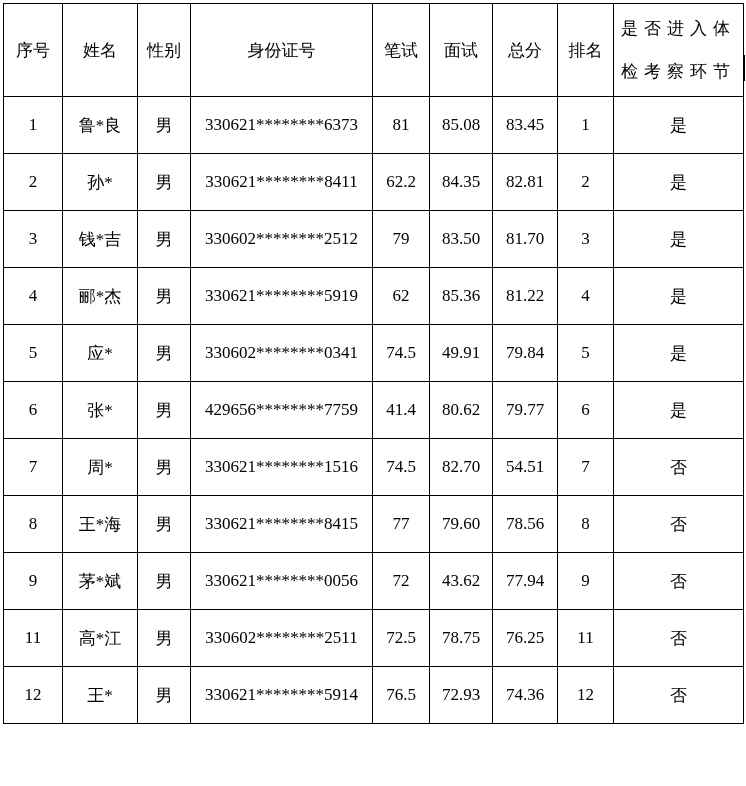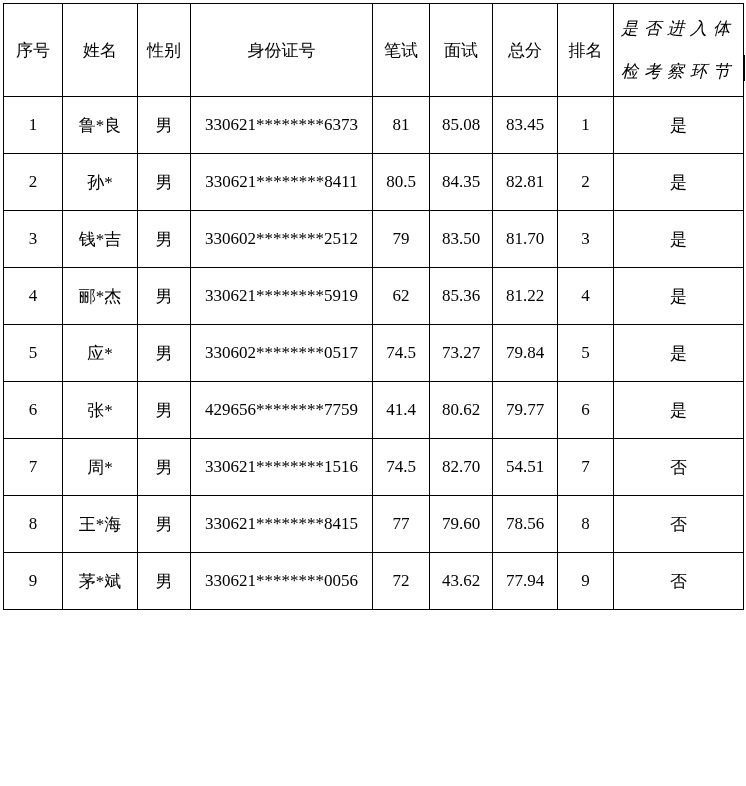--- a/index.html
+++ b/index.html
@@ -39,21 +39,20 @@
     height: 92px;
   }
   table.score-table tbody td {
     height: 56px;
   }
   table.score-table th.wrap-header {
     white-space: normal;
     line-height: 2.55;
     letter-spacing: 6px;
     padding: 0 4px;
-    font-style: italic;
   }
   
   .edge-artifact {
     position: absolute;
     left: 743px;
     top: 55px;
     width: 2px;
     height: 26px;
     background: #000000;
   }
@@ -96,21 +95,21 @@
         <td>85.08</td>
         <td>83.45</td>
         <td>1</td>
         <td>是</td>
       </tr>
       <tr>
         <td>2</td>
         <td>孙*</td>
         <td>男</td>
         <td>330621********8411</td>
-        <td>80.5</td>
+        <td>62.2</td>
         <td>84.35</td>
         <td>82.81</td>
         <td>2</td>
         <td>是</td>
       </tr>
       <tr>
         <td>3</td>
         <td>钱*吉</td>
         <td>男</td>
         <td>330602********2512</td>
@@ -128,23 +127,23 @@
         <td>62</td>
         <td>85.36</td>
         <td>81.22</td>
         <td>4</td>
         <td>是</td>
       </tr>
       <tr>
         <td>5</td>
         <td>应*</td>
         <td>男</td>
-        <td>330602********0517</td>
+        <td>330602********0341</td>
         <td>74.5</td>
-        <td>73.27</td>
+        <td>49.91</td>
         <td>79.84</td>
         <td>5</td>
         <td>是</td>
       </tr>
       <tr>
         <td>6</td>
         <td>张*</td>
         <td>男</td>
         <td>429656********7759</td>
         <td>41.4</td>
@@ -177,18 +176,40 @@
       </tr>
       <tr>
         <td>9</td>
         <td>茅*斌</td>
         <td>男</td>
         <td>330621********0056</td>
         <td>72</td>
         <td>43.62</td>
         <td>77.94</td>
         <td>9</td>
+        <td>否</td>
+      </tr>
+      <tr>
+        <td>11</td>
+        <td>高*江</td>
+        <td>男</td>
+        <td>330602********2511</td>
+        <td>72.5</td>
+        <td>78.75</td>
+        <td>76.25</td>
+        <td>11</td>
+        <td>否</td>
+      </tr>
+      <tr>
+        <td>12</td>
+        <td>王*</td>
+        <td>男</td>
+        <td>330621********5914</td>
+        <td>76.5</td>
+        <td>72.93</td>
+        <td>74.36</td>
+        <td>12</td>
         <td>否</td>
       </tr>
     </tbody>
 </table>
 
 <div class="edge-artifact"></div>
 
 </body></html>

